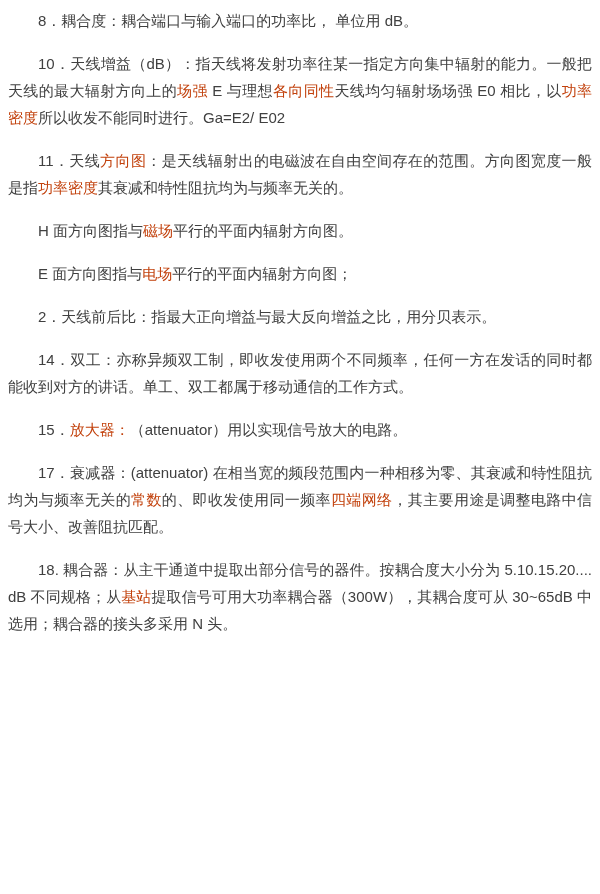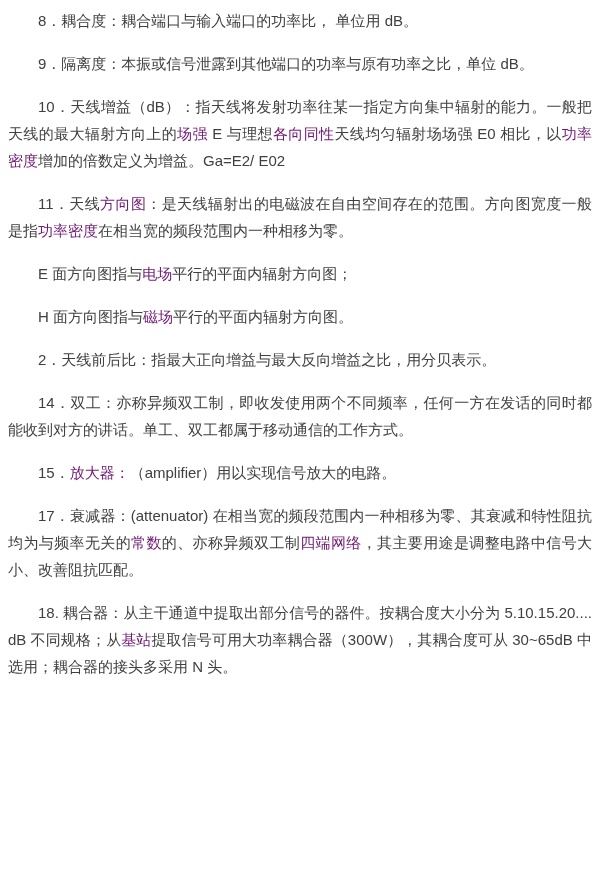--- a/index.html
+++ b/index.html
@@ -23,33 +23,32 @@
   .para {
     margin: 0 0 16px 0;
     text-indent: 30px;
     text-align: justify;
     word-break: break-all;
   }
   .para:last-child {
     margin-bottom: 0;
   }
   .term-link {
-    color: #701a75;
+    color: #c2410c;
     text-decoration: none;
     cursor: pointer;
   }
 </style>
 </head>
 <body>
 
 <div class="doc" id="doc">
     <p class="para"><span>8．耦合度：耦合端口与输入端口的功率比， 单位用 dB。</span></p>
-    <p class="para"><span>9．隔离度：本振或信号泄露到其他端口的功率与原有功率之比，单位 dB。</span></p>
-    <p class="para"><span>10．天线增益（dB）：指天线将发射功率往某一指定方向集中辐射的能力。一般把天线的最大辐射方向上的</span><span class="term-link">场强</span><span> E 与理想</span><span class="term-link">各向同性</span><span>天线均匀辐射场场强 E0 相比，以</span><span class="term-link">功率密度</span><span>增加的倍数定义为增益。Ga=E2/ E02</span></p>
-    <p class="para"><span>11．天线</span><span class="term-link">方向图</span><span>：是天线辐射出的电磁波在自由空间存在的范围。方向图宽度一般是指</span><span class="term-link">功率密度</span><span>在相当宽的频段范围内一种相移为零。</span></p>
+    <p class="para"><span>10．天线增益（dB）：指天线将发射功率往某一指定方向集中辐射的能力。一般把天线的最大辐射方向上的</span><span class="term-link">场强</span><span> E 与理想</span><span class="term-link">各向同性</span><span>天线均匀辐射场场强 E0 相比，以</span><span class="term-link">功率密度</span><span>所以收发不能同时进行。Ga=E2/ E02</span></p>
+    <p class="para"><span>11．天线</span><span class="term-link">方向图</span><span>：是天线辐射出的电磁波在自由空间存在的范围。方向图宽度一般是指</span><span class="term-link">功率密度</span><span>其衰减和特性阻抗均为与频率无关的。</span></p>
+    <p class="para"><span>H 面方向图指与</span><span class="term-link">磁场</span><span>平行的平面内辐射方向图。</span></p>
     <p class="para"><span>E 面方向图指与</span><span class="term-link">电场</span><span>平行的平面内辐射方向图；</span></p>
-    <p class="para"><span>H 面方向图指与</span><span class="term-link">磁场</span><span>平行的平面内辐射方向图。</span></p>
     <p class="para"><span>2．天线前后比：指最大正向增益与最大反向增益之比，用分贝表示。</span></p>
     <p class="para"><span>14．双工：亦称异频双工制，即收发使用两个不同频率，任何一方在发话的同时都能收到对方的讲话。单工、双工都属于移动通信的工作方式。</span></p>
-    <p class="para"><span>15．</span><span class="term-link">放大器：</span><span>（amplifier）用以实现信号放大的电路。</span></p>
-    <p class="para"><span>17．衰减器：(attenuator) 在相当宽的频段范围内一种相移为零、其衰减和特性阻抗均为与频率无关的</span><span class="term-link">常数</span><span>的、亦称异频双工制</span><span class="term-link">四端网络</span><span>，其主要用途是调整电路中信号大小、改善阻抗匹配。</span></p>
+    <p class="para"><span>15．</span><span class="term-link">放大器：</span><span>（attenuator）用以实现信号放大的电路。</span></p>
+    <p class="para"><span>17．衰减器：(attenuator) 在相当宽的频段范围内一种相移为零、其衰减和特性阻抗均为与频率无关的</span><span class="term-link">常数</span><span>的、即收发使用同一频率</span><span class="term-link">四端网络</span><span>，其主要用途是调整电路中信号大小、改善阻抗匹配。</span></p>
     <p class="para"><span>18. 耦合器：从主干通道中提取出部分信号的器件。按耦合度大小分为 5.10.15.20.... dB 不同规格；从</span><span class="term-link">基站</span><span>提取信号可用大功率耦合器（300W），其耦合度可从 30~65dB 中选用；耦合器的接头多采用 N 头。</span></p>
   </div>
 
 </body></html>

